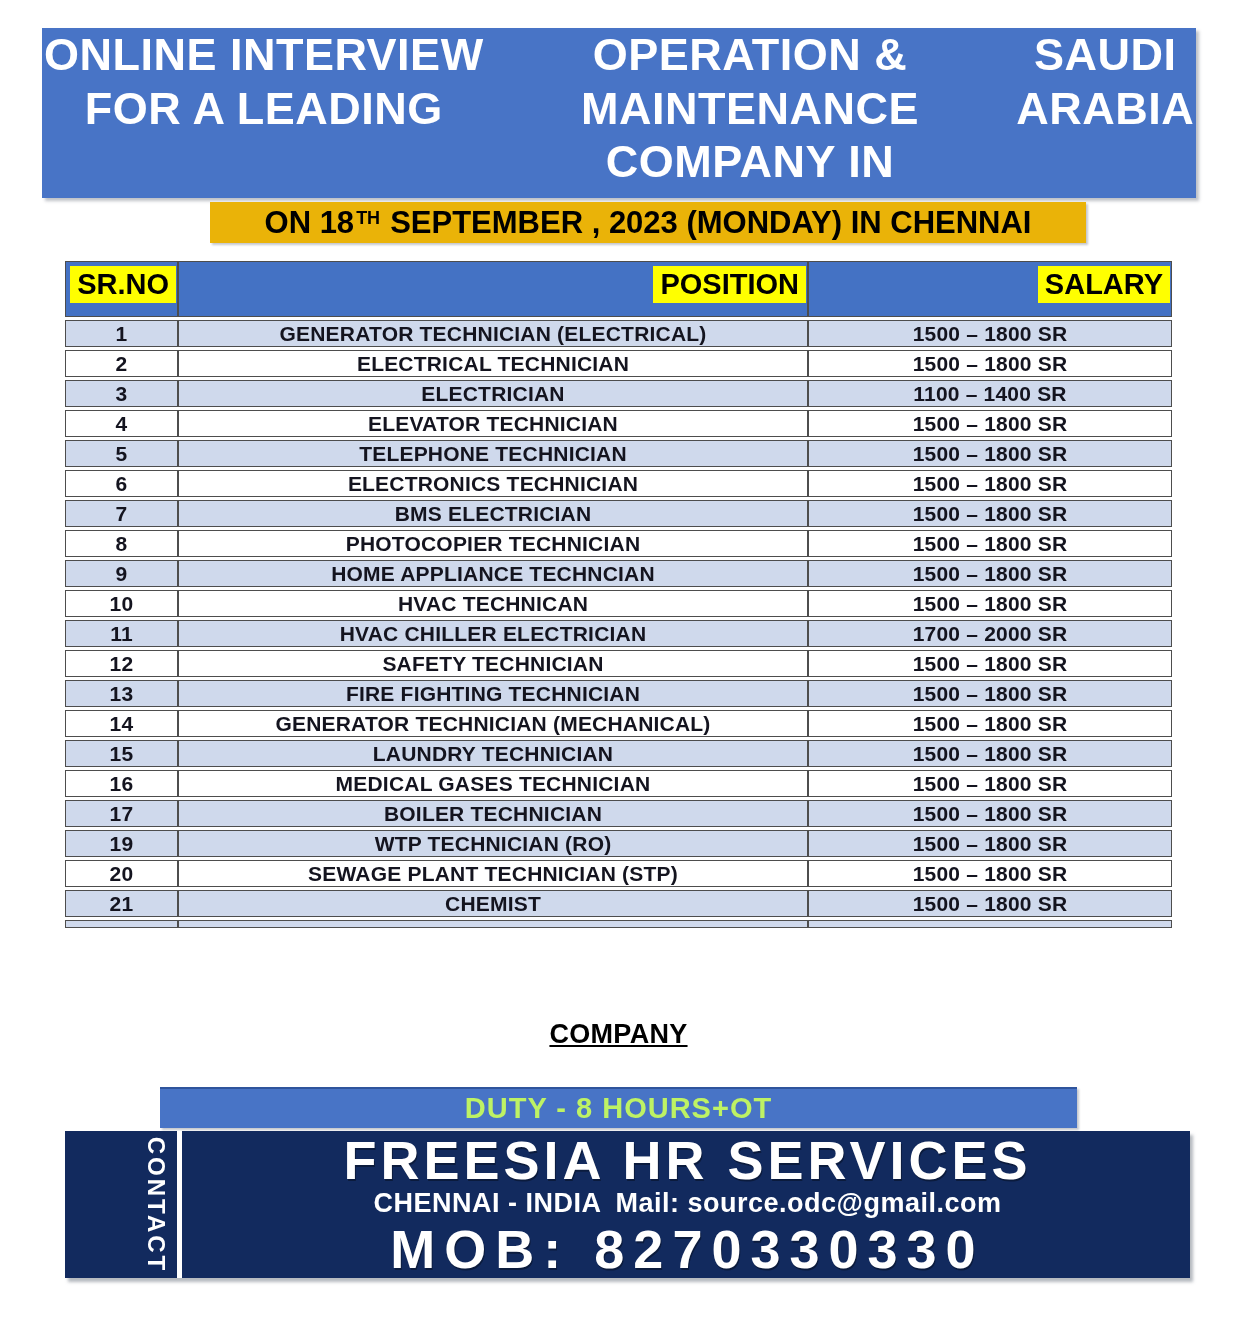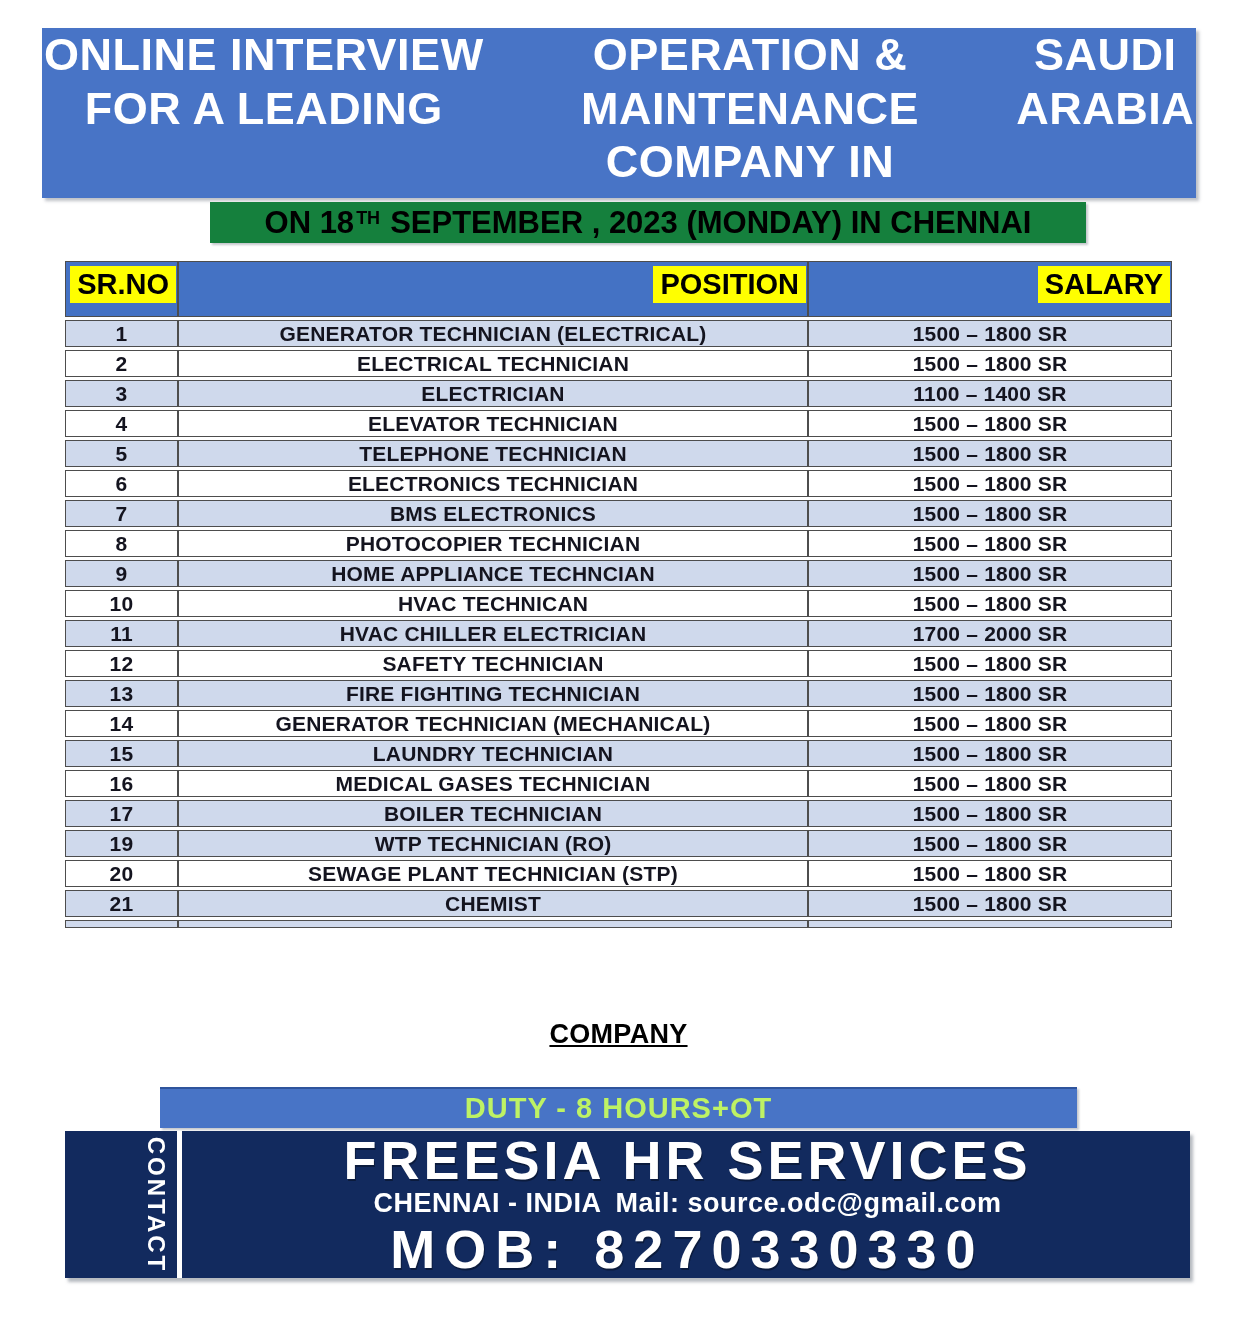--- a/index.html
+++ b/index.html
@@ -24,21 +24,21 @@
     font-size: 45px;
     line-height: 1.19;
     letter-spacing: 0.5px;
     box-shadow: 3px 3px 3px rgba(110,118,130,0.45);
   }
 
   
   .date-banner {
     position: absolute; left: 210px; top: 202px;
     width: 876px; height: 41px;
-    background: #15803d;
+    background: #eab308;
     color: #000000;
     font-weight: 700; font-size: 31px;
     display: flex; align-items: center; justify-content: center;
     white-space: nowrap;
     box-shadow: 2px 2px 2px rgba(110,118,130,0.4);
   }
   .date-banner sup {
     font-size: 18px; font-weight: 700;
     vertical-align: super; line-height: 0;
     margin: -10px 2px 0 2px;
@@ -215,21 +215,21 @@
   </tr>
 
   <tr>
     <td>6</td>
     <td>ELECTRONICS TECHNICIAN</td>
     <td>1500 – 1800 SR</td>
   </tr>
 
   <tr class="alt">
     <td>7</td>
-    <td>BMS ELECTRONICS</td>
+    <td>BMS ELECTRICIAN</td>
     <td>1500 – 1800 SR</td>
   </tr>
 
   <tr>
     <td>8</td>
     <td>PHOTOCOPIER TECHNICIAN</td>
     <td>1500 – 1800 SR</td>
   </tr>
 
   <tr class="alt">

